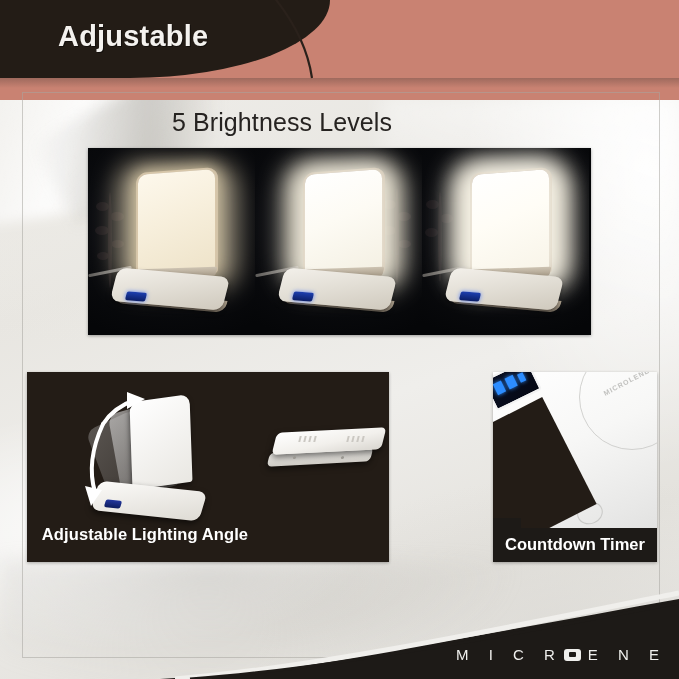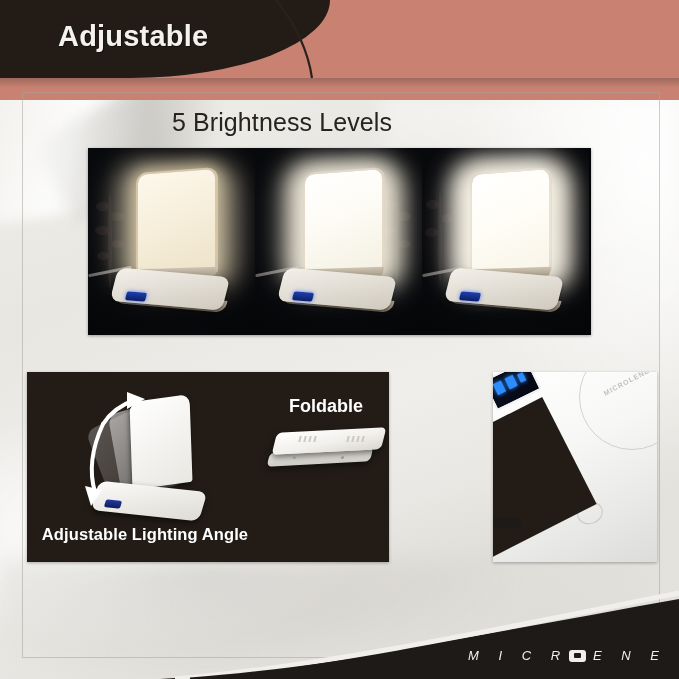--- a/index.html
+++ b/index.html
@@ -147,21 +147,21 @@
       transform:rotate(-28deg);line-height:9px;}
   .pr-label{position:absolute;left:0;bottom:0;width:164px;height:34px;background:#1d1a17;}
   .pr-label span{position:absolute;left:0;top:7px;width:164px;text-align:center;
       color:#ffffff;font-size:16.5px;font-weight:700;}
   .pr-notch{position:absolute;left:0;bottom:34px;width:28px;height:10px;background:#1d1a17;}
 
   
   .footer{position:absolute;left:0;bottom:0;width:679px;height:110px;overflow:hidden;}
   .footer svg{position:absolute;left:0;top:0;}
   .logo{position:absolute;right:12px;bottom:16px;display:flex;align-items:center;gap:0;}
-  .logo .ch{color:#efefed;font-size:13px;font-weight:400;letter-spacing:8px;font-style:italic;}
+  .logo .ch{color:#efefed;font-size:15px;font-weight:400;letter-spacing:8px;}
   .logo .mark{display:inline-block;width:17px;height:12px;border-radius:3px;background:#efefed;
       position:relative;margin:0 7px 0 1px;}
   .logo .mark::after{content:"";position:absolute;left:5px;top:3.5px;width:7px;height:5px;
       border-radius:1px;background:#1d1a17;}
 </style>
 </head>
 <body>
 
 <div class="page">
 
@@ -276,21 +276,20 @@
         <div class="disp"></div>
       </div>
       <svg class="arrow-svg" viewBox="0 0 190 130">
         <path d="M 38 34 C 26 60, 24 82, 30 102" fill="none" stroke="#ffffff" stroke-width="4" stroke-linecap="round"></path>
         <path d="M 38 34 C 46 22, 58 14, 70 10" fill="none" stroke="#ffffff" stroke-width="4" stroke-linecap="round"></path>
         <path d="M 62 2 L 80 9 L 62 19 Z" fill="#ffffff"></path>
         <path d="M 20 96 L 37 100 L 26 116 Z" fill="#ffffff"></path>
       </svg>
     </div>
 
-    <div class="fold-label">Foldable</div>
 
     <div class="fold-art">
       <div class="slab s2"></div>
       <div class="slab s1"></div>
       <span class="vent" style="left:30px"></span>
         <span class="vent" style="left:35px"></span>
       <span class="vent" style="left:40px"></span>
         <span class="vent" style="left:45px"></span>
       <span class="vent" style="left:78px"></span>
         <span class="vent" style="left:83px"></span>
@@ -315,20 +314,23 @@
     </div>
     <div class="emboss e1"></div>
     <div class="emboss e2"></div>
     <div class="pr-corner"></div>
     <div class="pr-lcd">
       <i style="left:6px;top:6px;width:9px;height:12px"></i>
       <i style="left:19px;top:6px;width:9px;height:12px"></i>
       <i style="left:32px;top:8px;width:6px;height:9px"></i>
     </div>
     <div class="pr-notch"></div>
+    <div class="pr-label">
+      <span>Countdown Timer</span>
+    </div>
   </div>
 
   <div class="footer">
     <svg width="679" height="110" viewBox="0 0 679 110">
       <path d="M 160 110 C 300 102, 500 62, 679 30 L 679 110 Z" fill="#1d1a17"></path>
       <path d="M 175 110 C 320 98, 510 58, 679 24" fill="none" stroke="#f0efec" stroke-width="5"></path>
       <path d="M 190 110 C 330 100, 520 64, 679 34" fill="none" stroke="#1d1a17" stroke-width="3"></path>
     </svg>
     <div class="logo">
       <span class="ch">M I C R</span>

